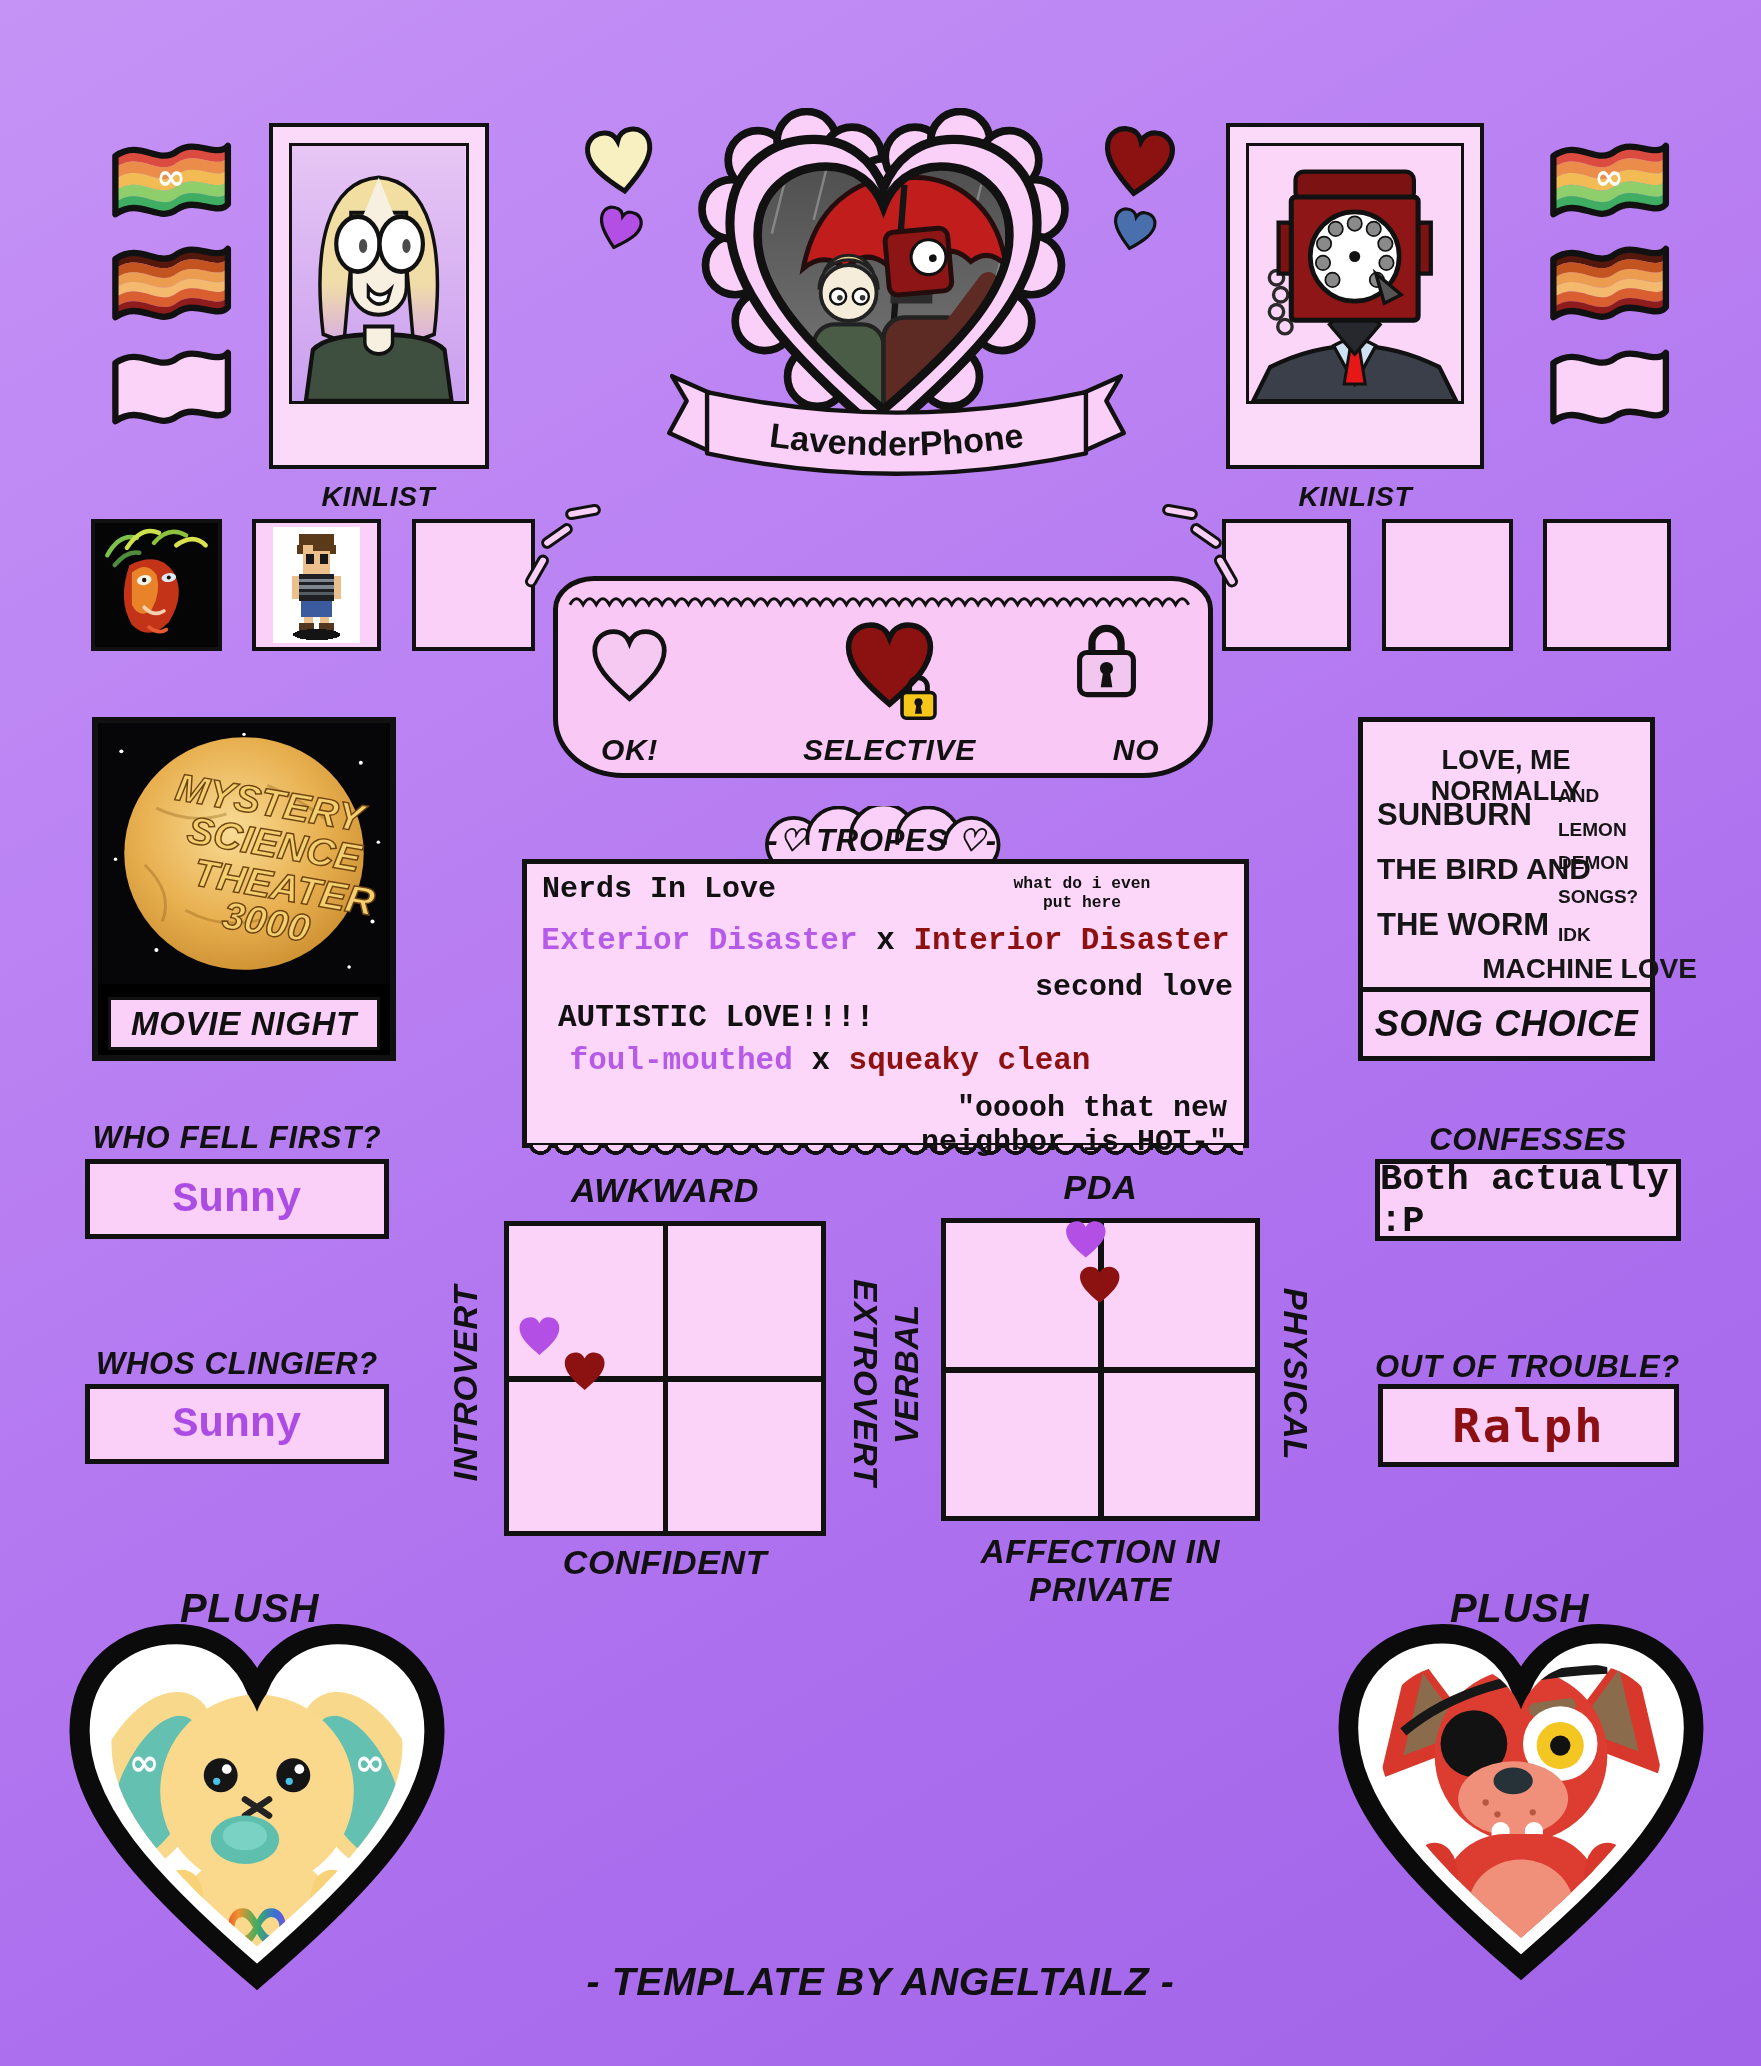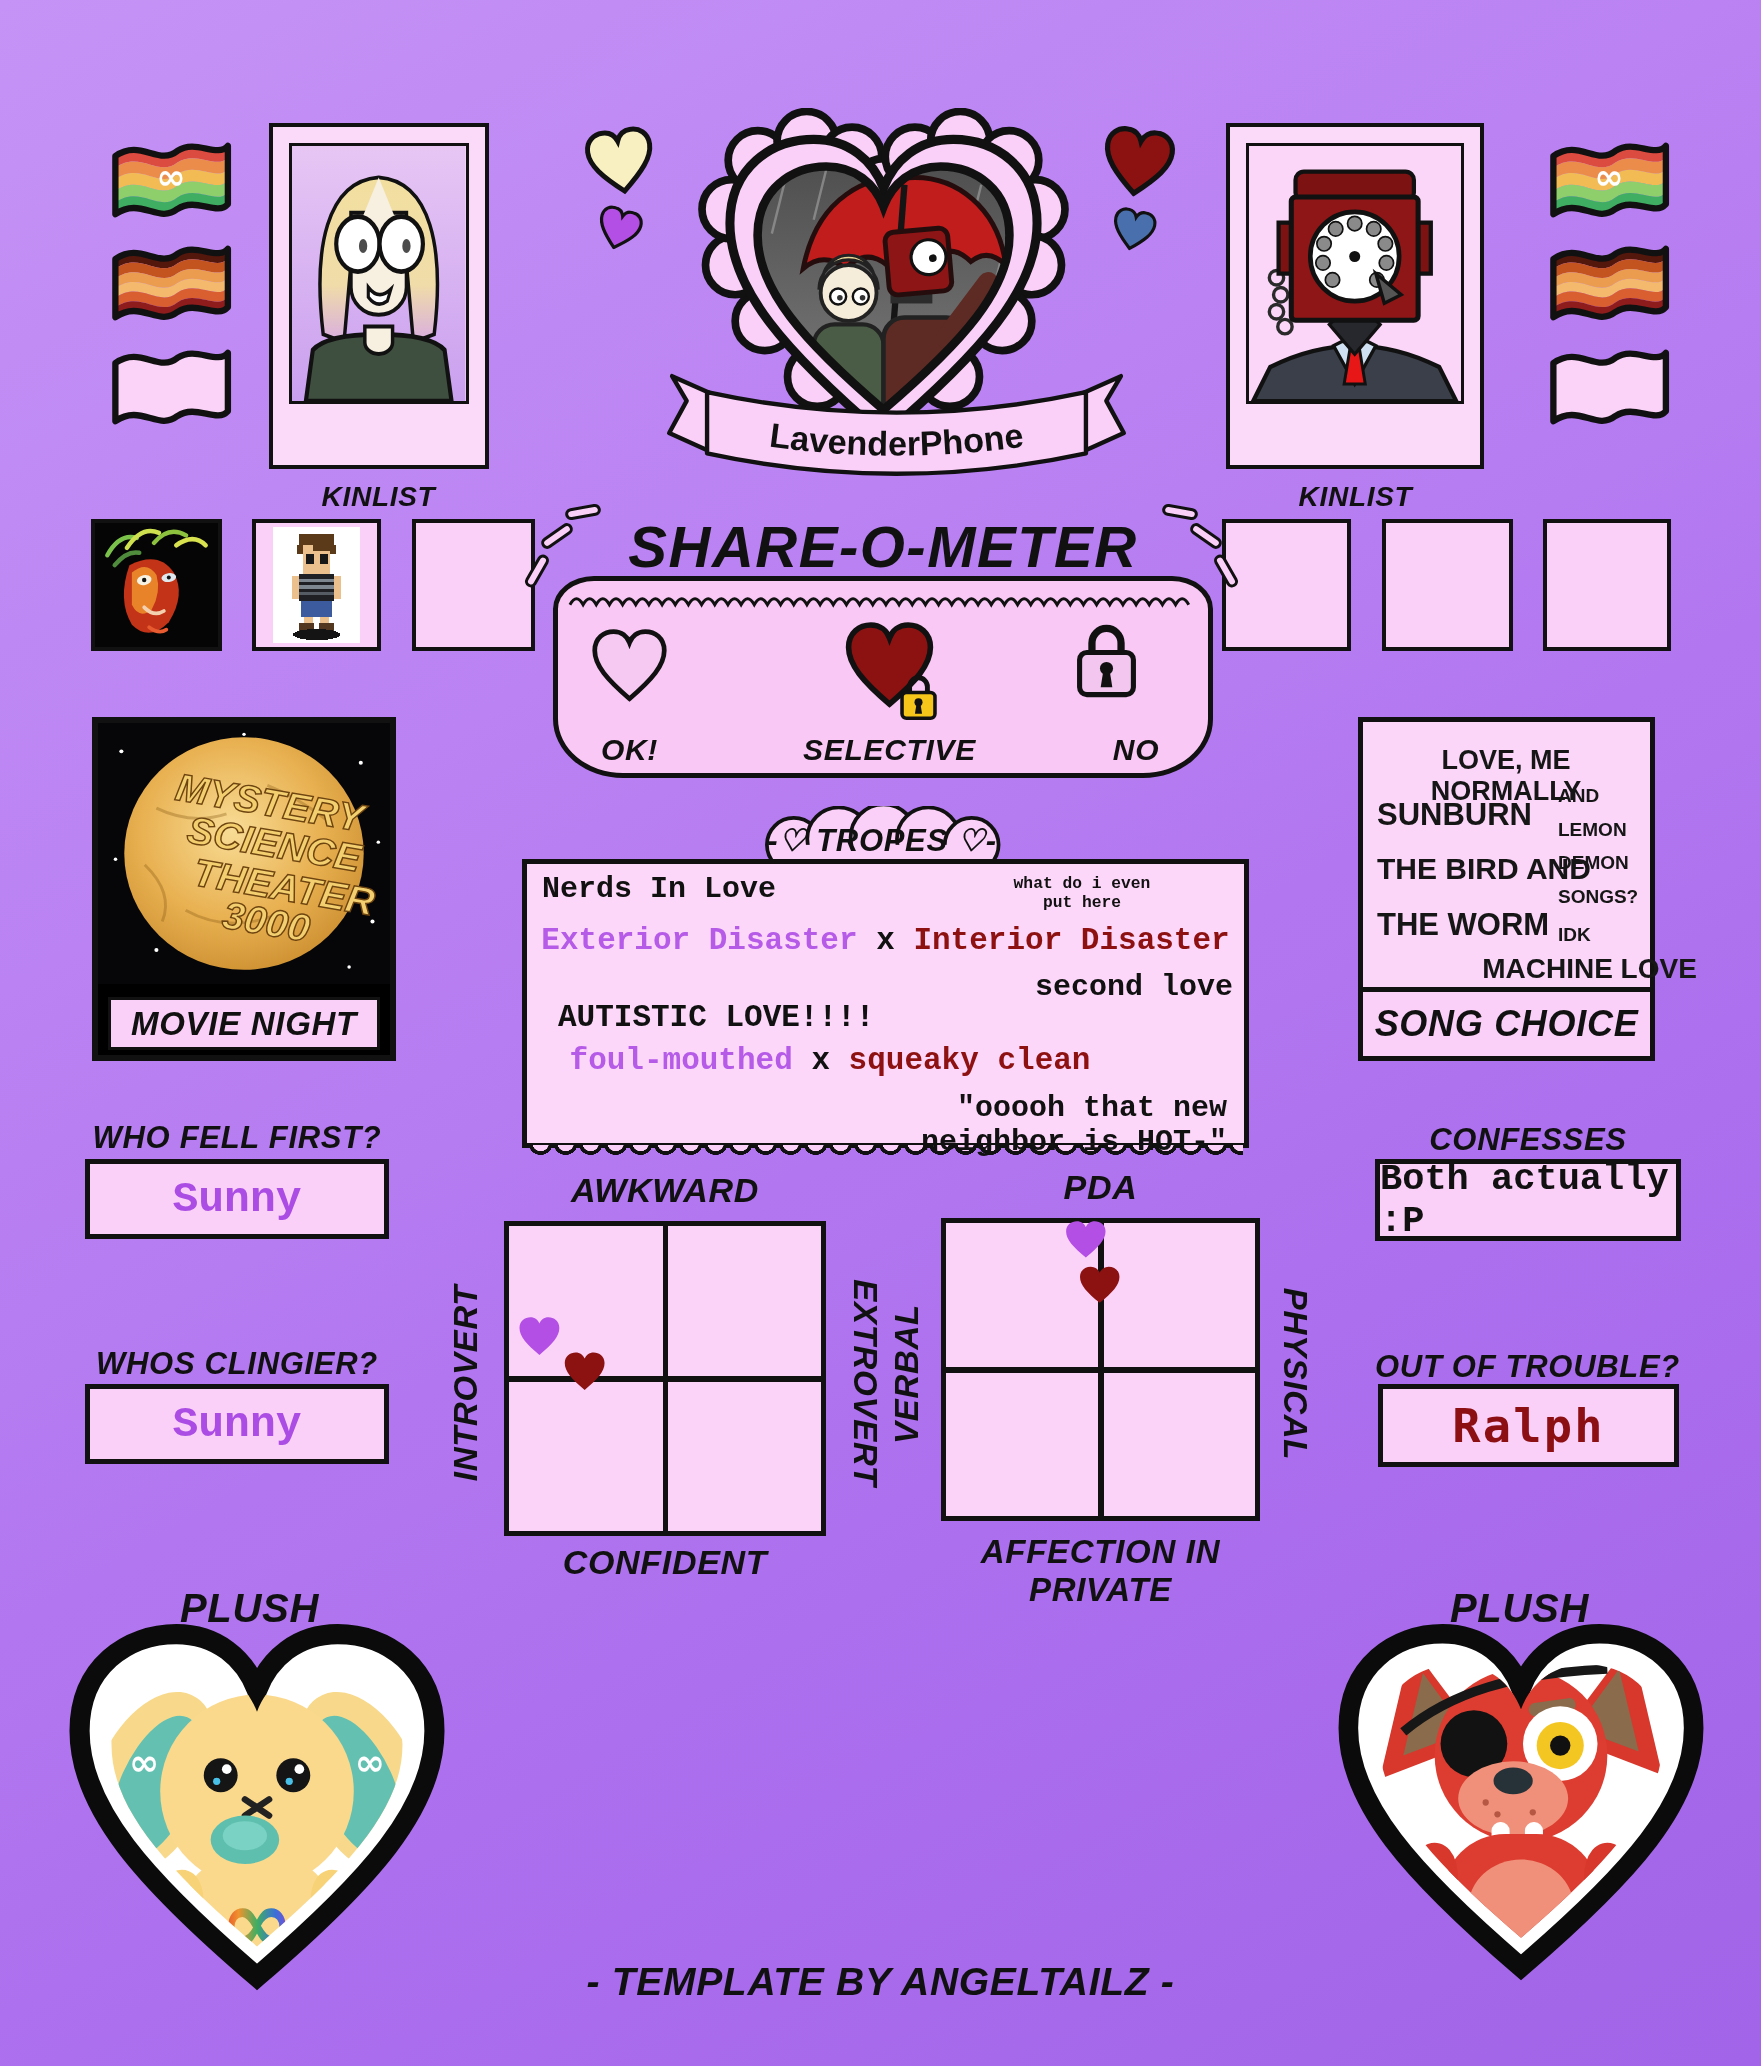--- a/index.html
+++ b/index.html
@@ -312,21 +312,20 @@
   <div class="abs kinbox" style="left:1222px;top:519px;width:129px;height:132px"></div>
   <div class="abs kinbox" style="left:1382px;top:519px;width:131px;height:132px"></div>
   <div class="abs kinbox" style="left:1543px;top:519px;width:128px;height:132px"></div>
 
   <div class="fan" style="left:519px;top:565px;transform:rotate(-60deg)"></div>
   <div class="fan" style="left:539px;top:530px;transform:rotate(-35deg)"></div>
   <div class="fan" style="left:565px;top:506px;transform:rotate(-10deg)"></div>
   <div class="fan" style="left:1208px;top:565px;transform:rotate(60deg)"></div>
   <div class="fan" style="left:1188px;top:530px;transform:rotate(35deg)"></div>
   <div class="fan" style="left:1162px;top:506px;transform:rotate(10deg)"></div>
-  <div class="abs comic center" style="left:601px;top:513px;width:564px;font-size:58px;letter-spacing:1.5px">SHARE-O-METER</div>
 
   <div class="abs meter-body" style="left:553px;top:576px;width:660px;height:202px">
     <svg viewBox="0 0 864 30" style="position:absolute;left:9px;top:9px;width:632px;height:22px" preserveAspectRatio="none">
       <path id="squigglePath" fill="none" stroke="#111" stroke-width="4" d="M4,20 q9,-16 18,0 q9,-16 18,0 q9,-16 18,0 q9,-16 18,0 q9,-16 18,0 q9,-16 18,0 q9,-16 18,0 q9,-16 18,0 q9,-16 18,0 q9,-16 18,0 q9,-16 18,0 q9,-16 18,0 q9,-16 18,0 q9,-16 18,0 q9,-16 18,0 q9,-16 18,0 q9,-16 18,0 q9,-16 18,0 q9,-16 18,0 q9,-16 18,0 q9,-16 18,0 q9,-16 18,0 q9,-16 18,0 q9,-16 18,0 q9,-16 18,0 q9,-16 18,0 q9,-16 18,0 q9,-16 18,0 q9,-16 18,0 q9,-16 18,0 q9,-16 18,0 q9,-16 18,0 q9,-16 18,0 q9,-16 18,0 q9,-16 18,0 q9,-16 18,0 q9,-16 18,0 q9,-16 18,0 q9,-16 18,0 q9,-16 18,0 q9,-16 18,0 q9,-16 18,0 q9,-16 18,0 q9,-16 18,0 q9,-16 18,0 q9,-16 18,0 q9,-16 18,0"></path>
     </svg>
   </div>
   <svg class="abs" viewBox="0 0 100 92" style="left:590px;top:629px;width:79px;height:73px">
       <use href="#hSym" fill="#f6c9f3" stroke="#111" stroke-width="6"></use>
     </svg>
   <svg class="abs" viewBox="0 0 100 92" style="left:843px;top:622px;width:93px;height:86px">

